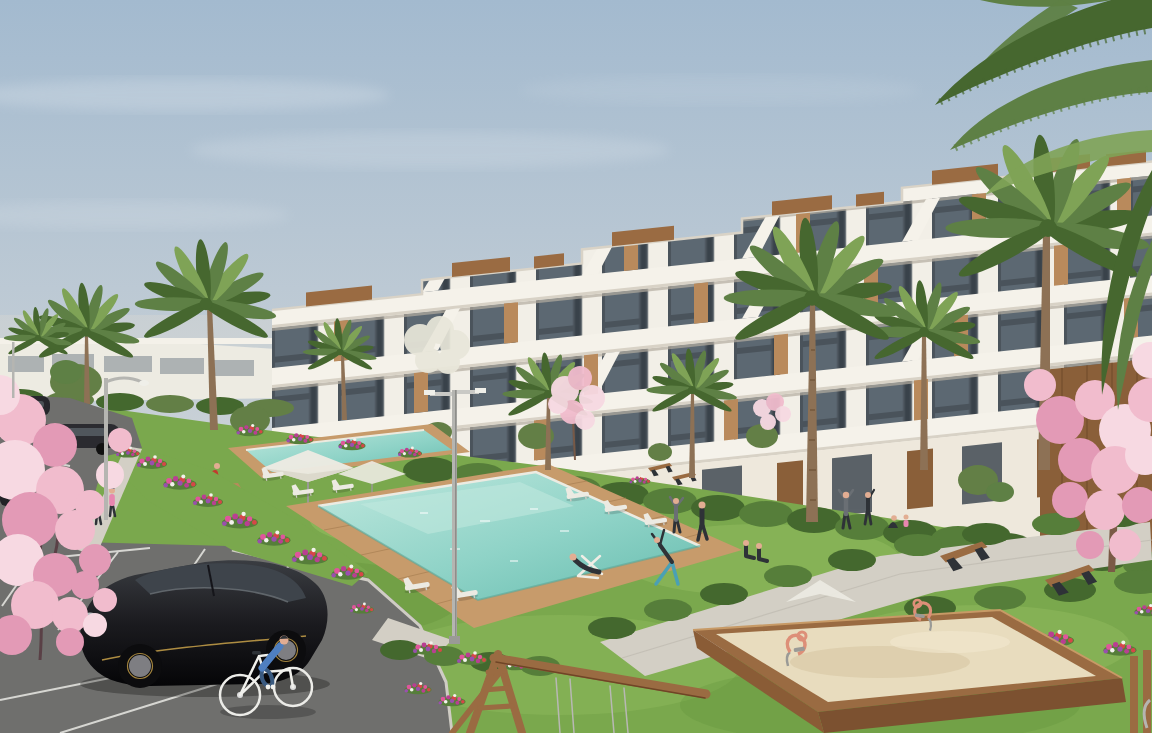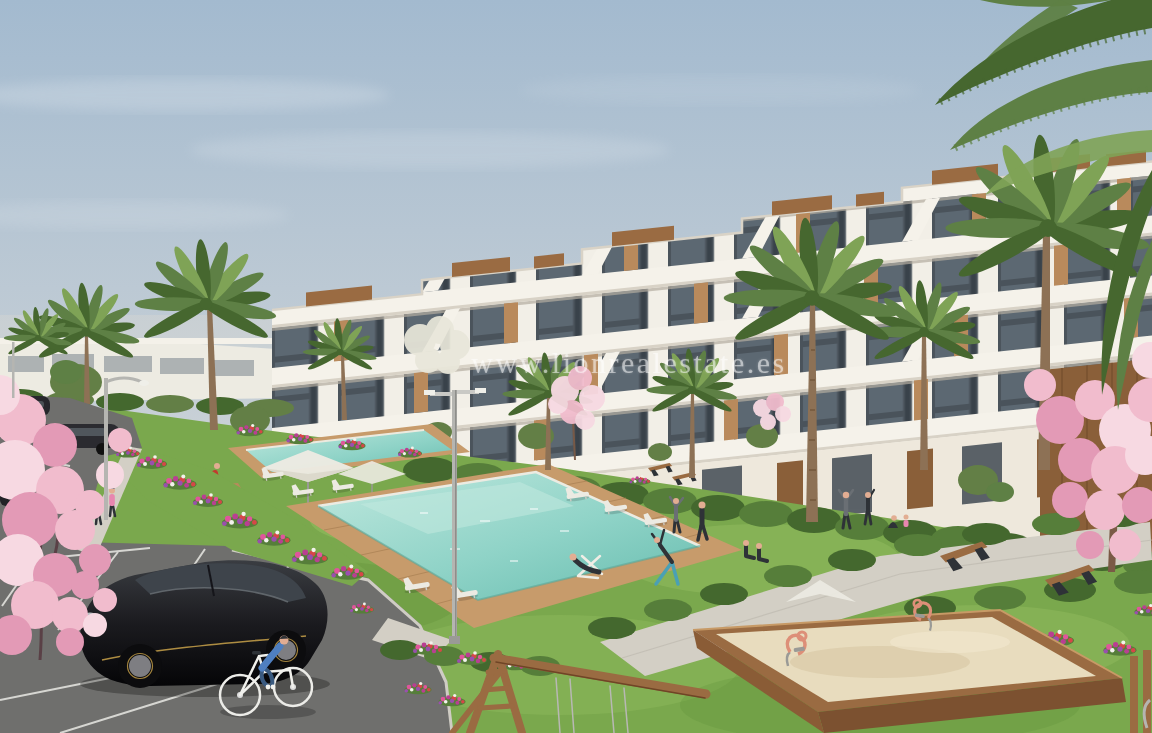--- a/index.html
+++ b/index.html
@@ -660,14 +660,13 @@
     <path d="M1152,-10 C1050,10 970,62 935,105 C990,78 1080,40 1152,28 Z" class="pd"></path>
     <path d="M1152,60 C1060,70 985,105 950,150 C1015,122 1090,95 1152,92 Z" class="pg"></path>
     <path d="M1152,130 C1075,135 1015,160 985,195 C1040,172 1105,155 1152,152 Z" class="pl" opacity=".9"></path>
     <path d="M1152,170 C1118,230 1098,310 1102,395 C1118,320 1135,245 1152,205 Z" class="pd"></path>
     <path d="M1152,240 C1125,295 1112,355 1118,410 C1130,350 1142,300 1152,272 Z" class="pg"></path>
     <path d="M940,102 C990,76 1080,42 1150,30" stroke="var(--palm-dark)" stroke-width="7" stroke-dasharray="2 6" fill="none" opacity=".7"></path>
     <path d="M955,148 C1015,120 1090,96 1150,90" stroke="var(--palm-green)" stroke-width="7" stroke-dasharray="2 6" fill="none" opacity=".7"></path>
   </g>
 </svg>
 
-<div class="watermark">www.lionrealestate.es</div>
 </div>
 
 </body></html>

